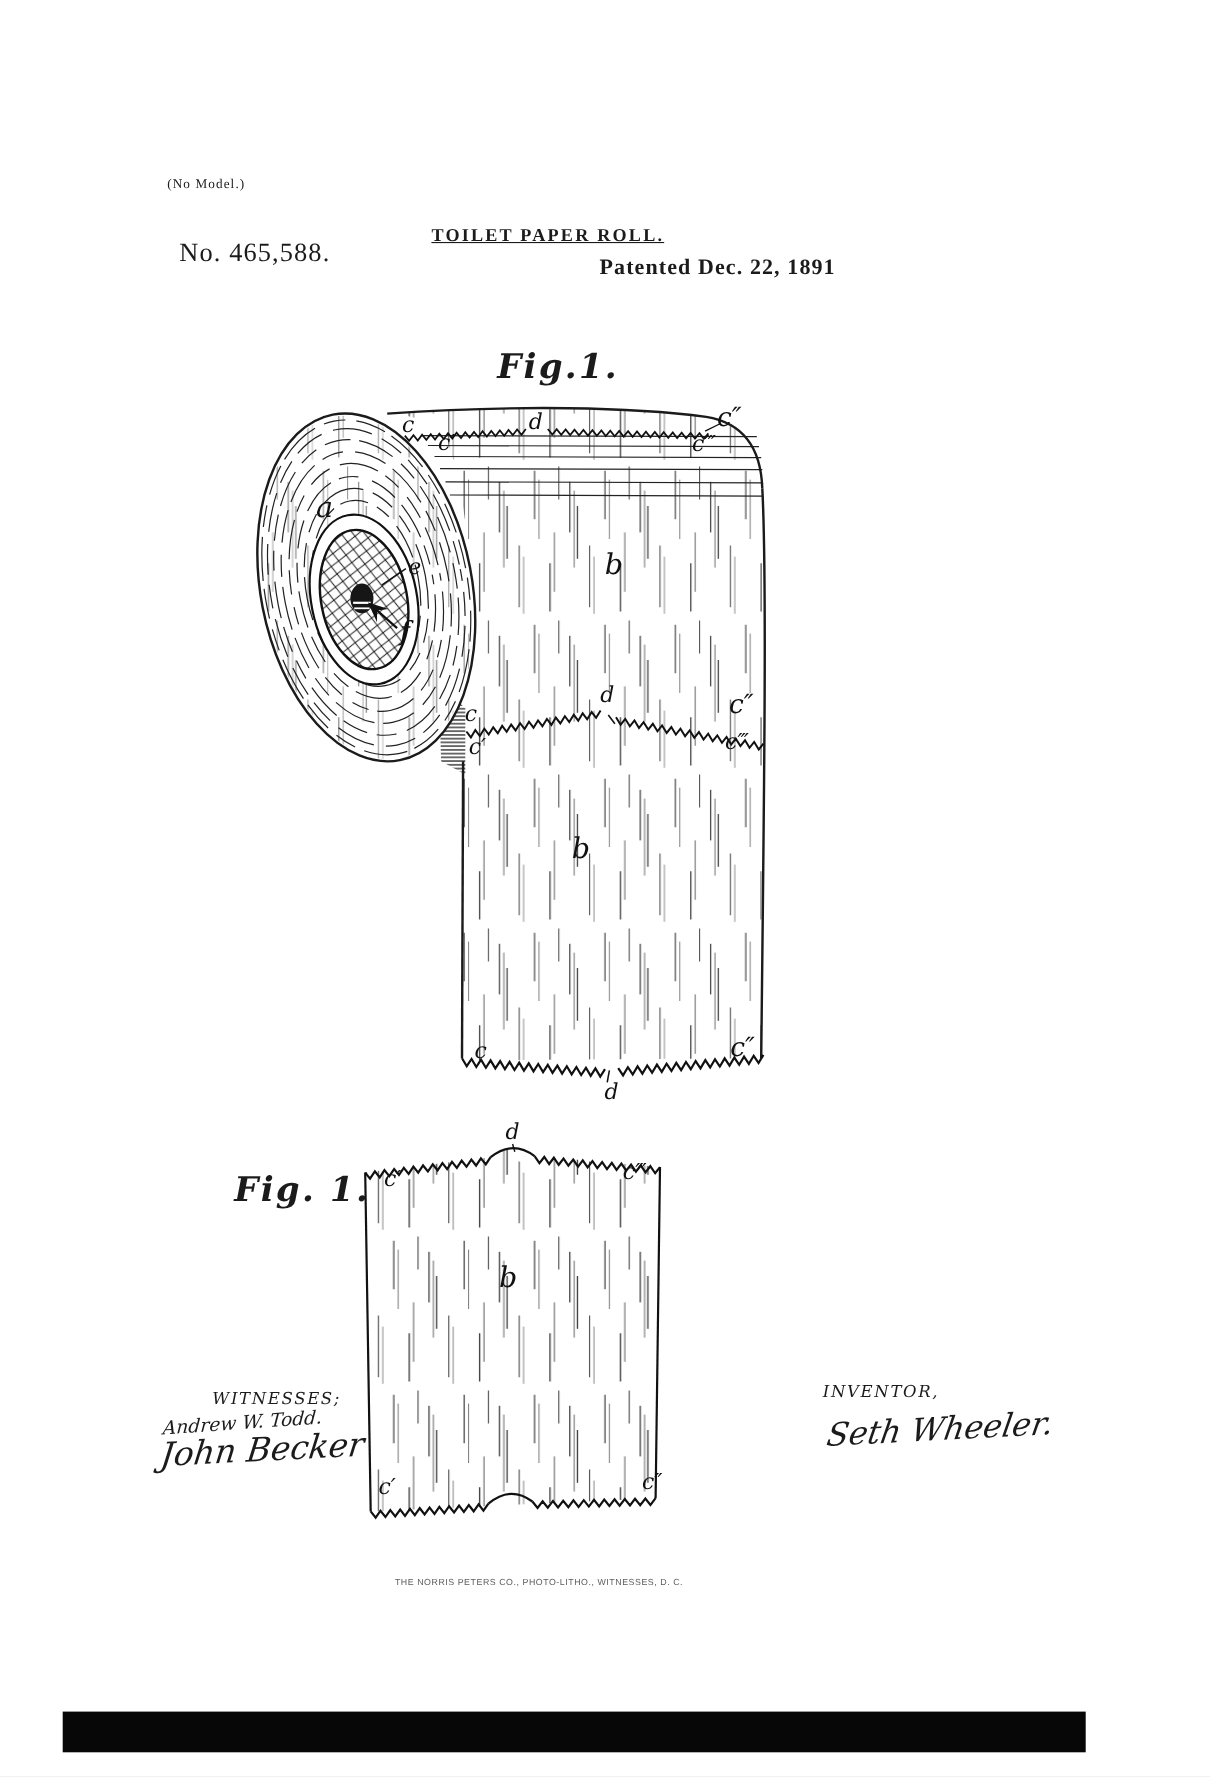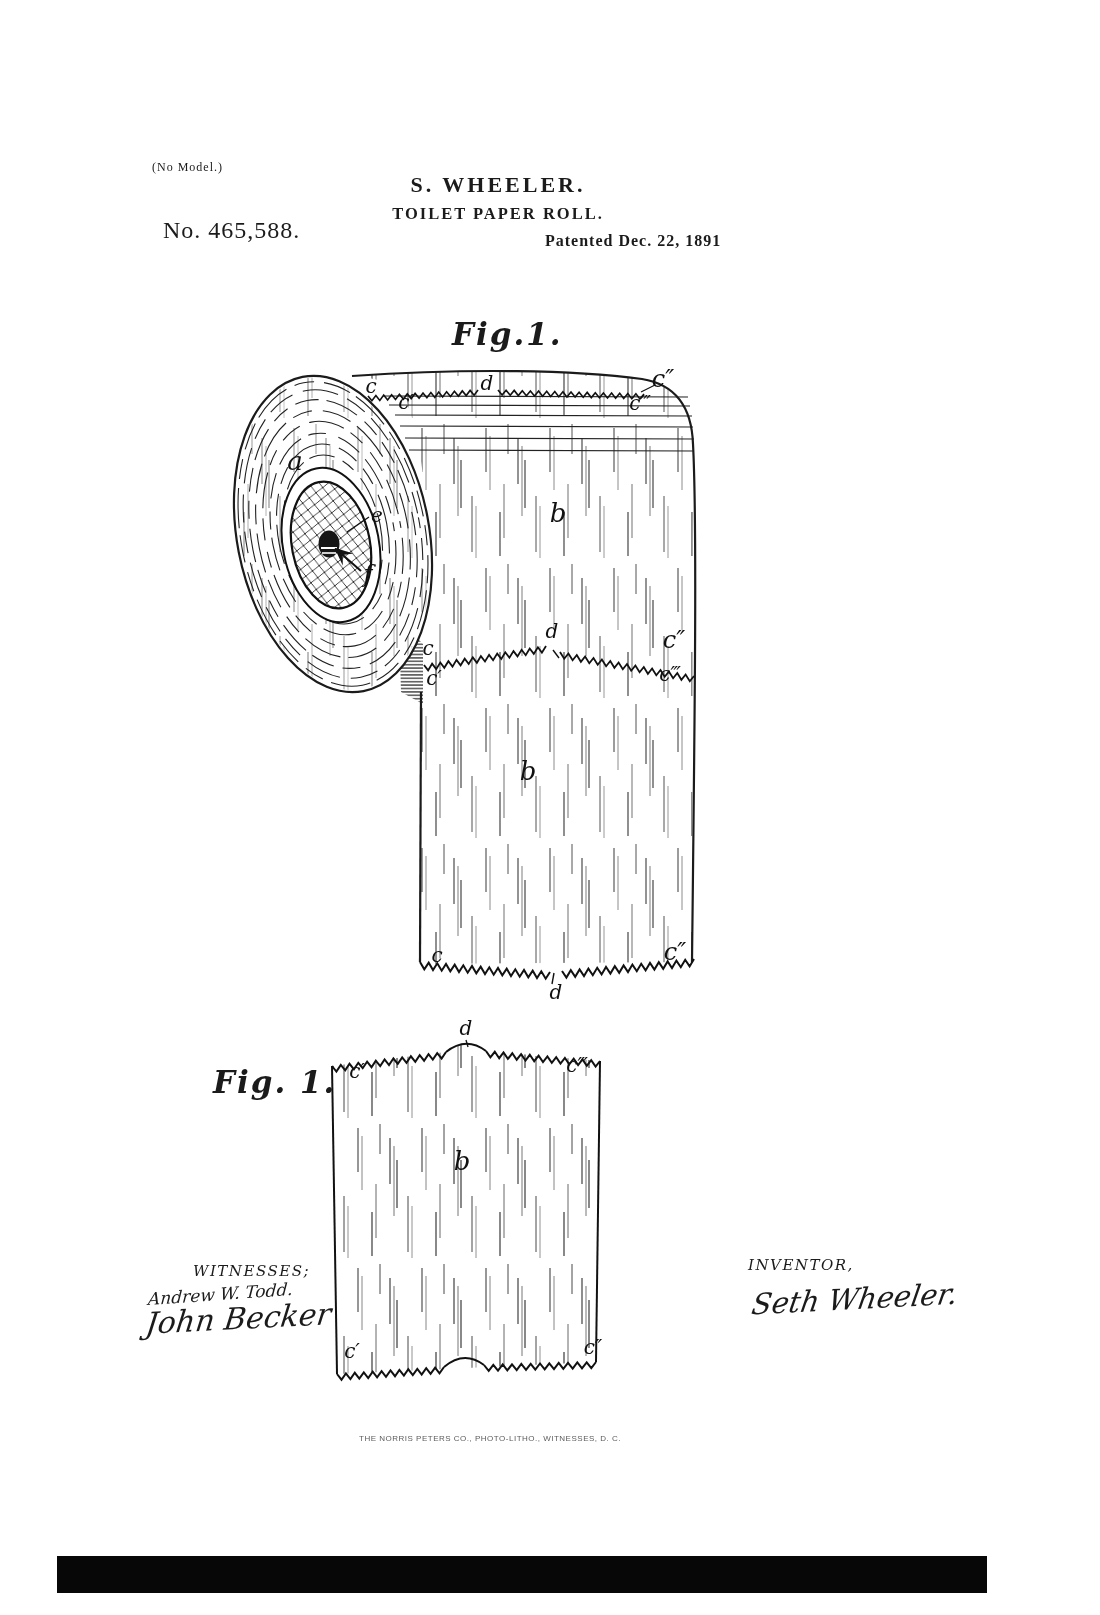--- a/index.html
+++ b/index.html
@@ -6,23 +6,23 @@
   .page{
     position:relative; width:1100px; height:1615px;
     background:#ffffff; overflow:hidden;
     font-family:"Liberation Serif", serif; color:#1b1b1b;
   }
   .abs{position:absolute; white-space:nowrap;}
   .no-model{left:152px; top:160px; font-size:12px; letter-spacing:1px;}
   .inv-name{left:338px; top:172px; width:320px; text-align:center;
     font-size:22px; font-weight:bold; letter-spacing:3px;}
   .doc-title{left:338px; top:204px; width:320px; text-align:center;
-    font-size:16.5px; font-weight:bold; letter-spacing:2px;}
+    font-size:16.5px; font-weight:bold; letter-spacing:2px;text-decoration:underline;}
   .pat-no{left:163px; top:217px; font-size:24px; font-weight:normal; letter-spacing:1px;}
-  .pat-date{left:545px; top:232px; font-size:16px; font-weight:bold; letter-spacing:1px;}
+  .pat-date{left:545px; top:232px; font-size:20px; font-weight:bold; letter-spacing:1px;}
   .fig-label{font-family:"DejaVu Serif", serif; font-style:italic;
     font-size:31px; letter-spacing:2px; font-weight:bold;}
   .fig1-label{left:452px; top:316px;}
   .fig2-label{left:213px; top:1064px;}
   .sig-head{font-family:"DejaVu Serif", serif; font-style:italic;
     font-size:15px; letter-spacing:1.5px;}
   .witnesses{left:193px; top:1262px;}
   .inventor{left:748px; top:1256px;}
   .script{font-family:"DejaVu Serif", serif; font-style:italic;}
   .witness1{left:148px; top:1284px; font-size:17px; transform:rotate(-4deg) skewX(-8deg);}
@@ -37,21 +37,20 @@
     font-size:20px; fill:#111;}
   .callout.big{font-size:26px;}
   .callout.med{font-size:24px;}
 </style>
 </head>
 <body>
 
 <div class="page">
 
   <div class="abs no-model">(No Model.)</div>
-  <div class="abs inv-name">S. WHEELER.</div>
   <div class="abs doc-title">TOILET PAPER ROLL.</div>
   <div class="abs pat-no">No. 465,588.</div>
   <div class="abs pat-date">Patented Dec. 22, 1891</div>
 
   <div class="abs fig-label fig1-label">Fig.1.</div>
   <div class="abs fig-label fig2-label">Fig. 1.</div>
 
   <svg class="art" width="1100" height="1615" viewBox="0 0 1100 1615">
     <defs>
       <pattern id="grain" width="64" height="140" patternUnits="userSpaceOnUse">

